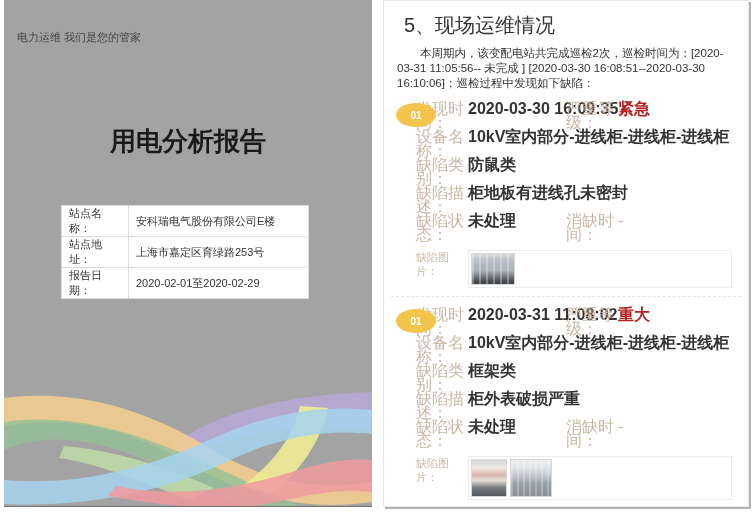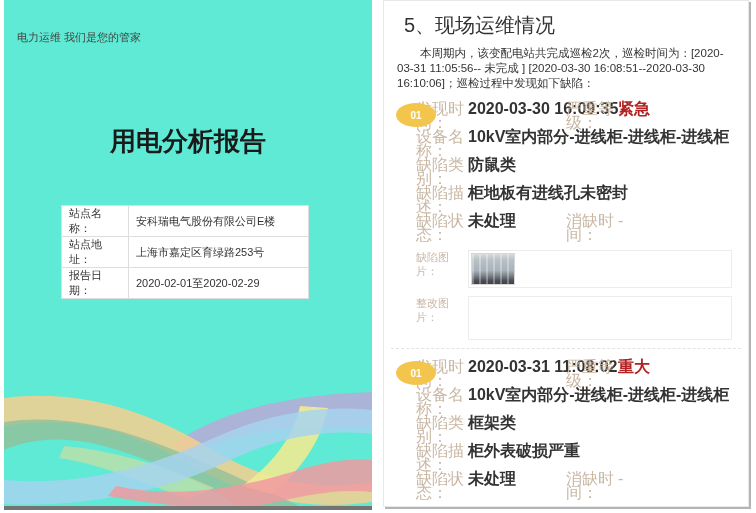--- a/index.html
+++ b/index.html
@@ -1,20 +1,20 @@
 <!DOCTYPE html>
 <html><head>
 <meta charset="utf-8">
 <style>
   html,body{margin:0;padding:0;}
   body{font-family:"Liberation Sans","DejaVu Sans",sans-serif;background:#fff;}
   #screen{position:relative;width:756px;height:513px;overflow:hidden;background:#fff;}
 
   
-  .page-left{position:absolute;left:4px;top:0;width:368px;height:506px;background:#5eead4;border-bottom:4px solid #737373;overflow:hidden;}
+  .page-left{position:absolute;left:4px;top:0;width:368px;height:506px;background:#a3a3a3;border-bottom:1px solid #737373;overflow:hidden;}
   .tagline{position:absolute;top:30px;left:13px;font-size:11px;color:#444;}
   .cover-title{position:absolute;top:124px;left:0;width:100%;text-align:center;font-size:26px;font-weight:bold;color:#1a1a1a;}
   .info-table{position:absolute;top:205px;left:57px;border-collapse:collapse;font-size:11px;color:#333;padding-left:36px;}
   .info-table td{border:1px solid #ddd;height:25px;padding:0 7px;background:#fff;}
   .info-table td.lbl{width:52px;}
   .info-table td.val{width:165px;}
   .waves{position:absolute;left:0;bottom:0;width:368px;height:118px;}
 
   
   .page-right{position:absolute;left:383px;top:0;width:364px;height:505px;background:#fff;
@@ -122,24 +122,20 @@
         <span class="fvalue wfix">未处理</span>
         <span class="flabel">消缺时间：</span>
         <span class="fvalue dim">-</span>
       </div>
       <div class="imgrow">
         <span class="flabel">缺陷图片：</span>
         <div class="imgbox defectbox">
           <div class="photo photo-1a"></div>
         </div>
       </div>
-      <div class="imgrow">
-        <span class="flabel">整改图片：</span>
-        <div class="imgbox fixbox"></div>
-      </div>
     </div>
 
     <hr class="separator">
 
     <div class="defect-item">
       <div class="badge">01</div>
       <div class="frow">
         <span class="flabel">发现时间：</span>
         <span class="fvalue wfix">2020-03-31 11:08:02</span>
         <span class="flabel">严重等级：</span>

